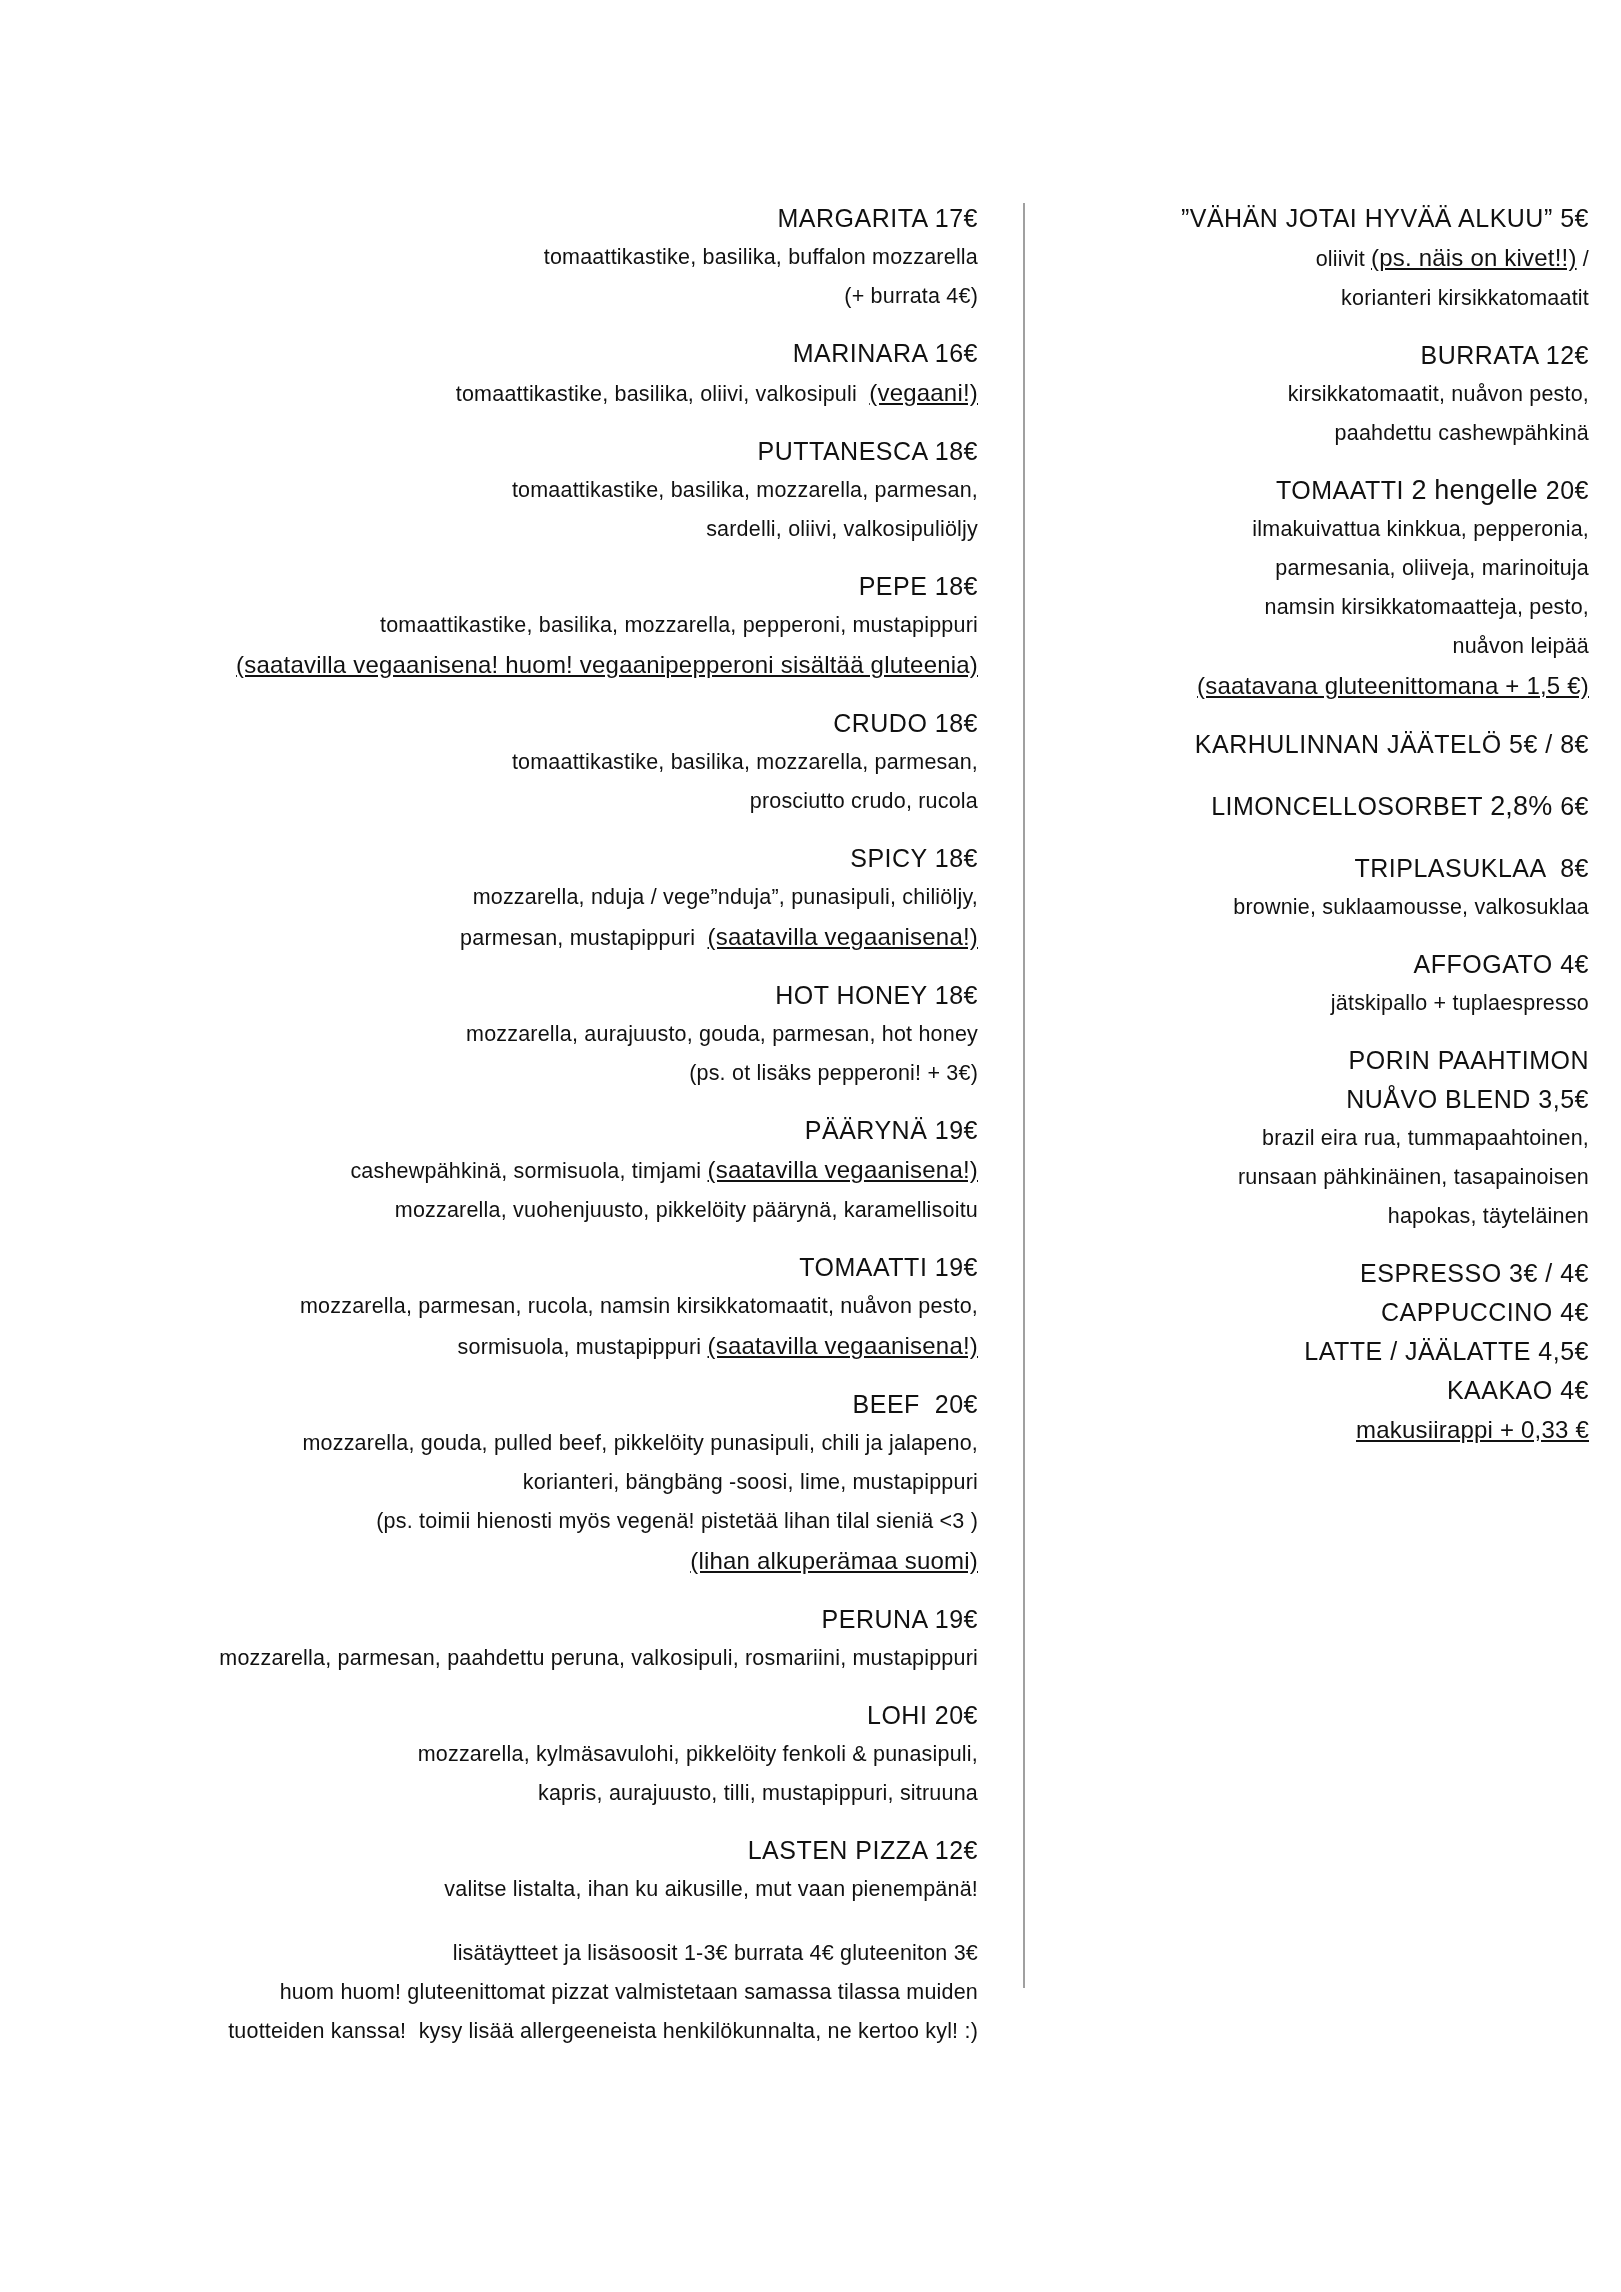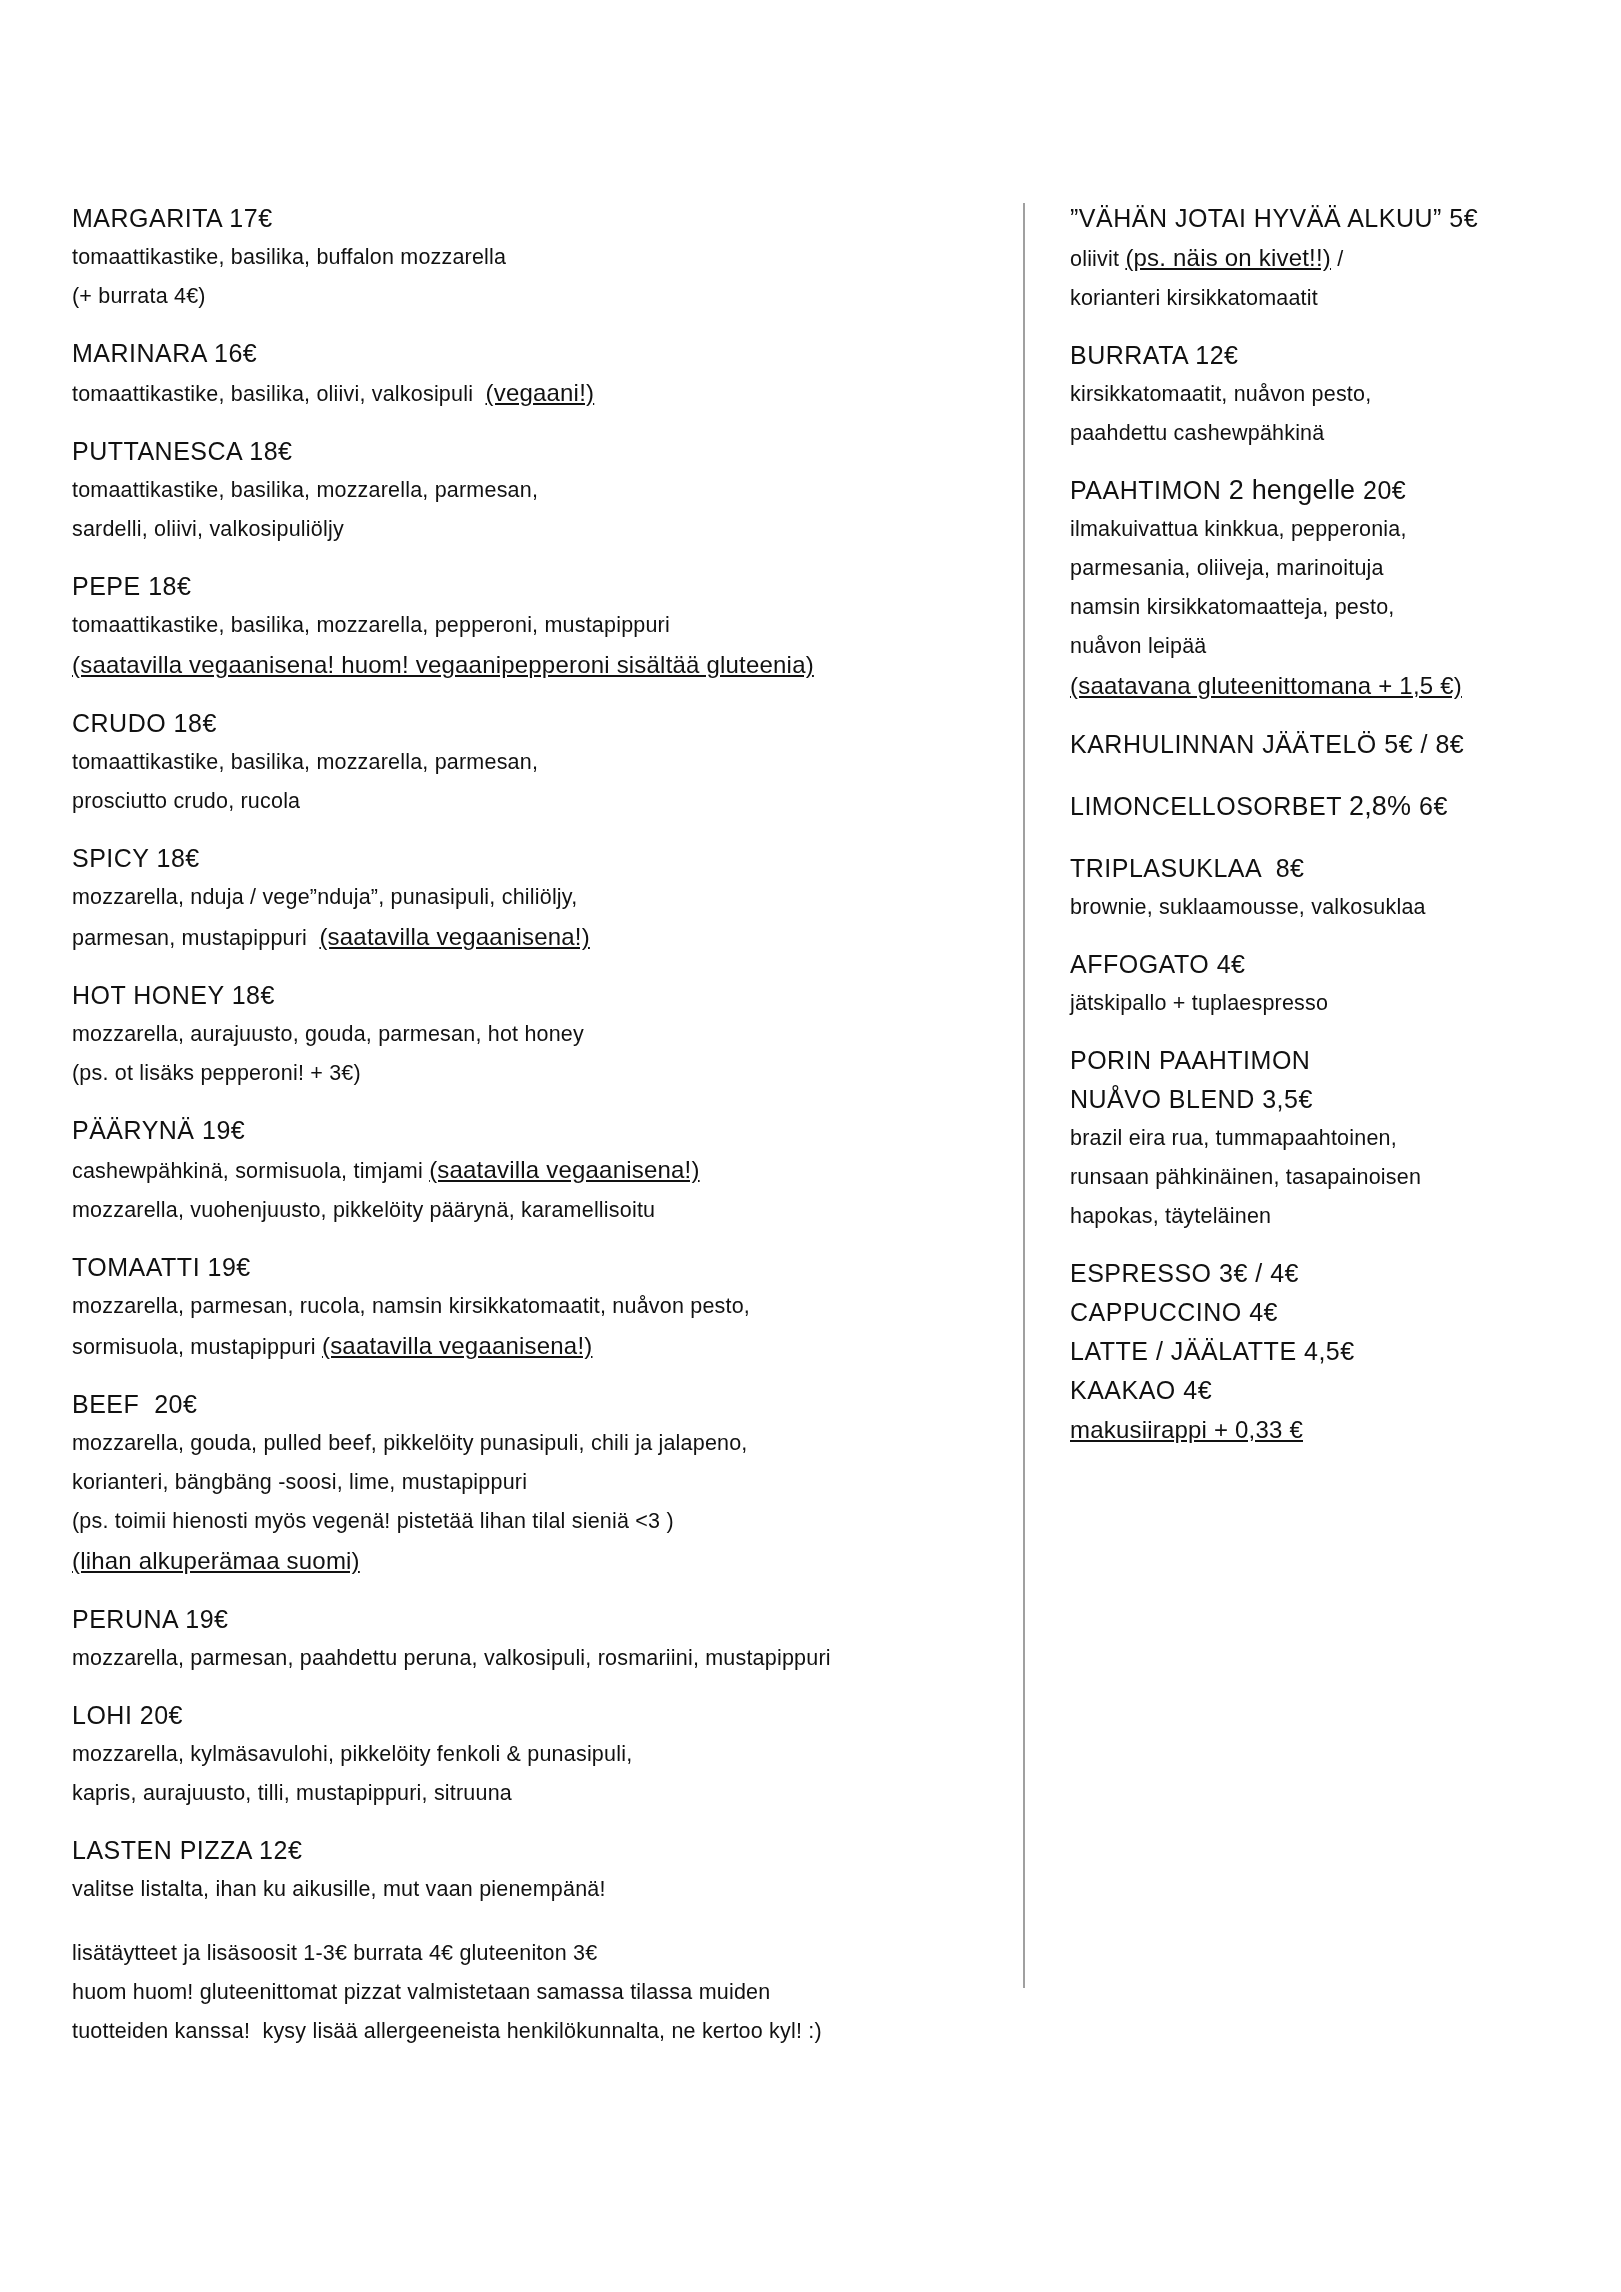--- a/index.html
+++ b/index.html
@@ -14,21 +14,21 @@
   .page {
     position: absolute;
     left: 0; top: 0;
     width: 1621px;
     height: 2293px;
     background: #ffffff;
     overflow: hidden;
   }
   .col {
     position: absolute;
-    text-align: left;
+    text-align: right;
   }
   .col-left  { left: 72px;   top: 199px; width: 906px; }
   .col-right { left: 1070px; top: 199px; width: 519px;  }
   .divider {
     position: absolute;
     left: 1023px;
     top: 203px;
     width: 1.8px;
     height: 1785px;
     background: #a0a0a0;
@@ -132,21 +132,21 @@
         <div class="line line-header"><span>”VÄHÄN JOTAI HYVÄÄ ALKUU” 5€</span></div>
         <div class="line line-body"><span>oliivit </span><span class="seg-bs">(ps. näis on kivet!!)</span><span> /</span></div>
         <div class="line line-body"><span>korianteri kirsikkatomaatit</span></div>
       </div>
       <div class="block">
         <div class="line line-header"><span>BURRATA 12€</span></div>
         <div class="line line-body"><span>kirsikkatomaatit, nuåvon pesto,</span></div>
         <div class="line line-body"><span>paahdettu cashewpähkinä</span></div>
       </div>
       <div class="block">
-        <div class="line line-header"><span>PAAHTIMON </span><span class="seg-hs">2 hengelle </span><span>20€</span></div>
+        <div class="line line-header"><span>TOMAATTI </span><span class="seg-hs">2 hengelle </span><span>20€</span></div>
         <div class="line line-body"><span>ilmakuivattua kinkkua, pepperonia,</span></div>
         <div class="line line-body"><span>parmesania, oliiveja, marinoituja</span></div>
         <div class="line line-body"><span>namsin kirsikkatomaatteja, pesto,</span></div>
         <div class="line line-body"><span>nuåvon leipää</span></div>
         <div class="line line-body"><span class="seg-bs">(saatavana gluteenittomana + 1,5 €)</span></div>
       </div>
       <div class="block block-single">
         <div class="line line-header"><span>KARHULINNAN JÄÄTELÖ 5€ / 8€</span></div>
       </div>
       <div class="block block-single">

